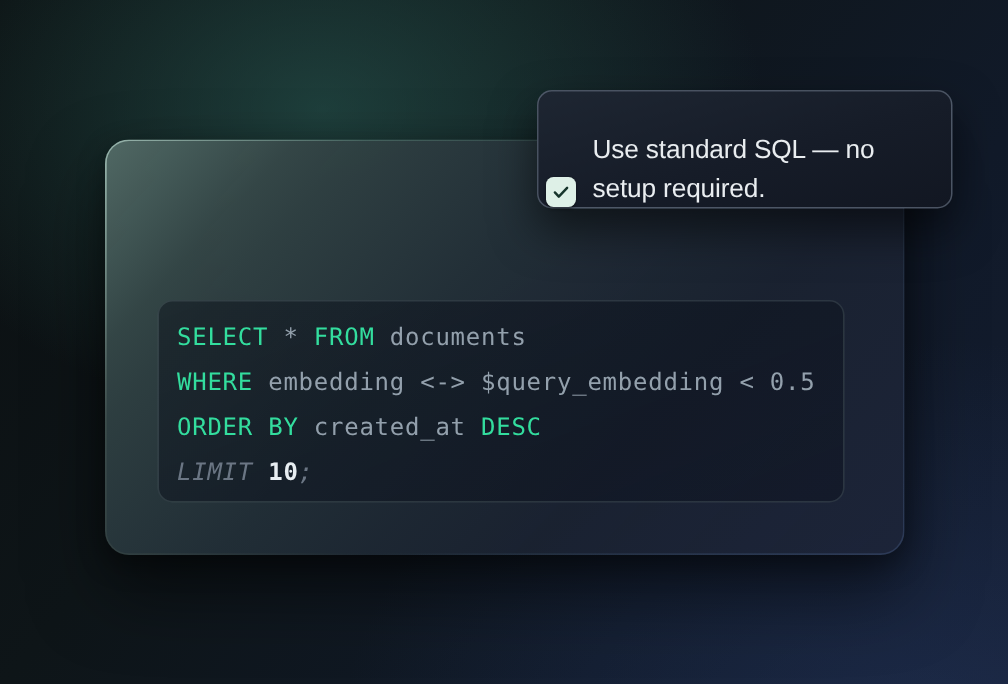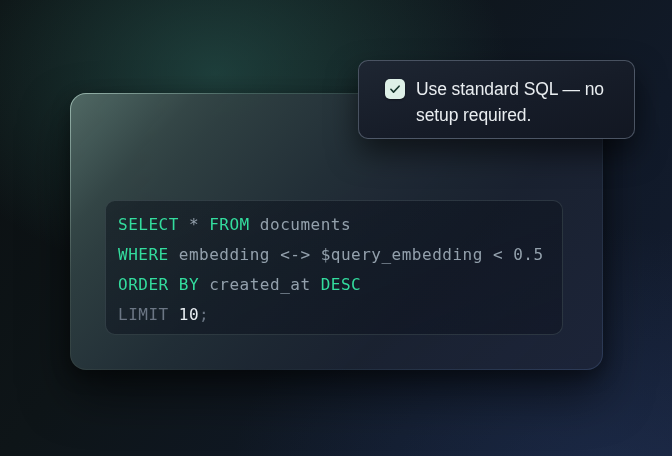--- a/index.html
+++ b/index.html
@@ -37,31 +37,31 @@
     box-sizing:border-box;border-radius:10px;
     border:1px solid rgba(130,155,155,0.22);
     background:linear-gradient(160deg, rgba(12,18,27,0.50) 0%, rgba(14,20,33,0.55) 100%);
     padding:9px 0 16px 12px;
     font-family:"DejaVu Sans Mono",monospace;
     font-size:16px;letter-spacing:0.5px;line-height:30px;
     white-space:pre;overflow:hidden;
   }
   .tok-kw{color:#33dd9e;}
   .tok-id{color:#93a0ac;}
-  .tok-dim{color:#6b7684;}
-  .tok-num{color:#e8eef2;}
+  .tok-dim{color:#6b7684;font-style:italic;}
+  .tok-num{color:#e8eef2;font-weight:bold;}
 
   .callout{
     position:absolute;left:358px;top:60px;width:277px;height:79px;
     box-sizing:border-box;border-radius:10px;
     border:1px solid rgba(132,144,162,0.48);
     background:linear-gradient(165deg, #1e2632 0%, #161c28 55%, #121722 100%);
     box-shadow:0 14px 30px rgba(0,0,0,0.55);
-    display:flex;align-items:flex-start;gap:11px;
-    padding:15px 16px 0 26px;
+    display:flex;align-items:flex-end;gap:11px;
+    padding:15px 16px 0 5px;
   }
   .checkbox{
     width:20px;height:20px;flex:0 0 auto;margin-top:3px;
     background:#def0e7;border-radius:5px;
     display:flex;align-items:center;justify-content:center;
     box-shadow:0 1px 2px rgba(0,0,0,0.4);
   }
   .checkbox svg{width:14px;height:14px;display:block;}
   .callout-text{
     width:218px;

